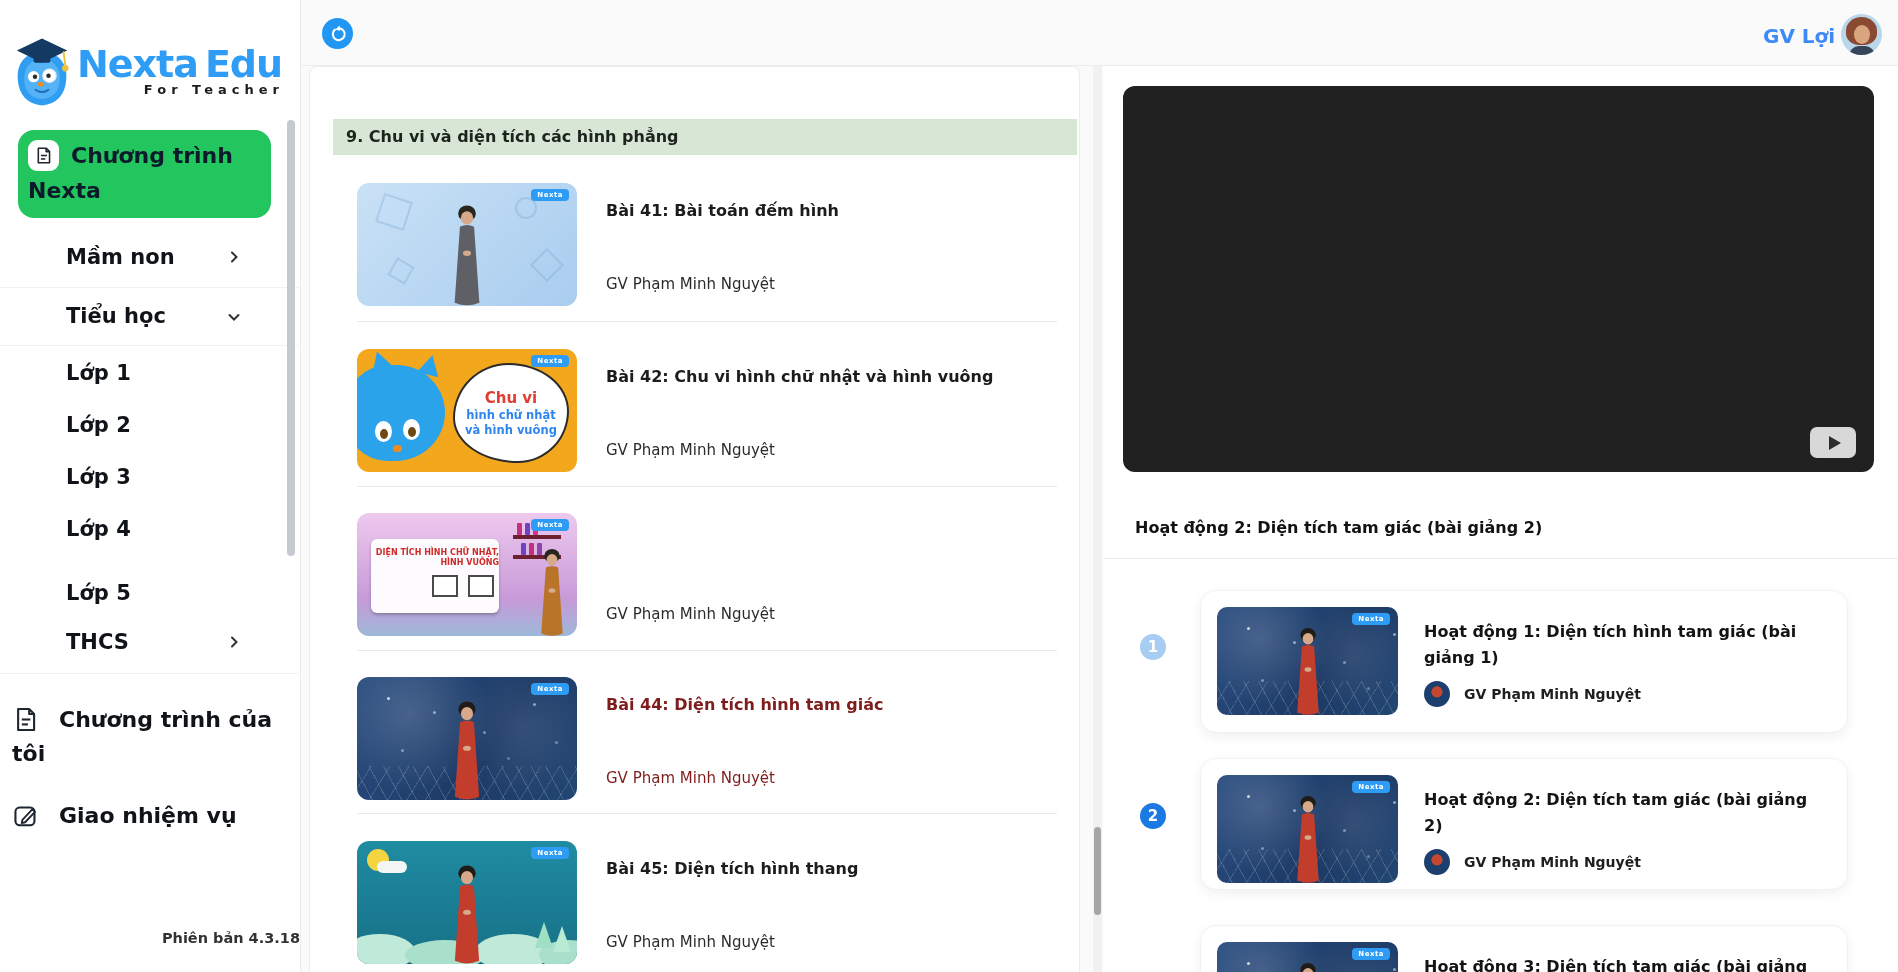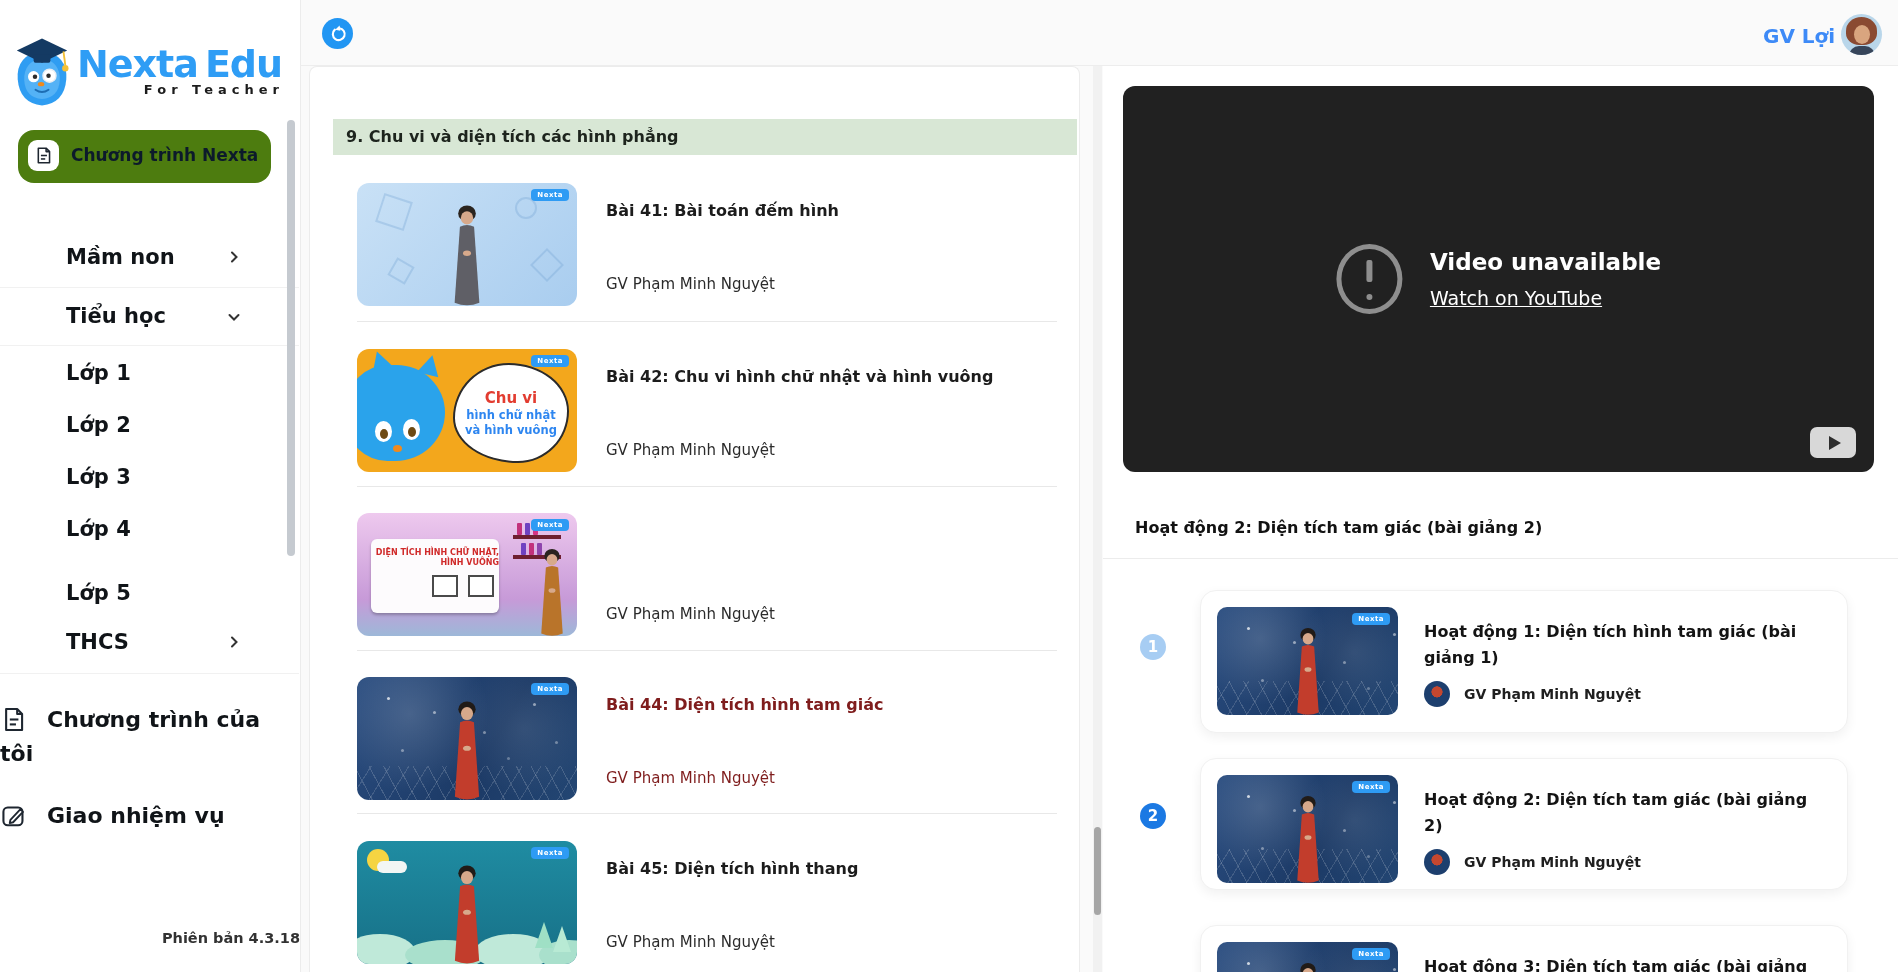--- a/index.html
+++ b/index.html
@@ -5,28 +5,28 @@
   html,body{margin:0;padding:0;background:#e8e8e8;}
   .screen{position:relative;width:1898px;height:972px;overflow:hidden;background:#fafafa;
           font-family:"DejaVu Sans","Liberation Sans",sans-serif;color:#181818;}
 
   
   .sidebar{position:absolute;left:0;top:0;width:300px;height:972px;background:#fff;border-right:1px solid #ececec;}
   .logo-mascot{position:absolute;left:8px;top:30px;width:68px;height:84px;}
   .logo-word{position:absolute;left:77px;top:42px;font-size:38px;font-weight:800;color:#2f9df5;letter-spacing:-1px;white-space:nowrap;}
   .logo-word .w2{margin-left:7px;}
   .logo-tag{position:absolute;left:0;top:82px;width:284px;text-align:right;font-size:13px;font-weight:700;letter-spacing:5px;color:#1c1c1c;}
-  .active-item{position:absolute;left:18px;top:130px;width:253px;background:#4d7c0f;border-radius:16px;
-               padding:8px 10px 10px 10px;box-sizing:border-box;font-size:17px;font-weight:700;color:#0c1a2b;line-height:35px;cursor:pointer;}
+  .active-item{position:absolute;left:18px;top:130px;width:253px;background:#22c55e;border-radius:16px;
+               padding:8px 10px 10px 10px;box-sizing:border-box;font-size:22px;font-weight:700;color:#0c1a2b;line-height:35px;cursor:pointer;}
   .icon-chip{float:left;width:31px;height:31px;background:#fff;border-radius:9px;margin:2px 12px 2px 0;
              display:flex;align-items:center;justify-content:center;}
   .sb-item{position:absolute;left:66px;font-size:21px;font-weight:700;color:#101418;cursor:pointer;white-space:nowrap;}
   .sb-chev{position:absolute;left:226px;width:16px;height:16px;}
   .sb-div{position:absolute;left:0;width:299px;height:1px;background:#f1f1f1;}
-  .sb-wrapitem{position:absolute;left:0;width:286px;padding-left:0;box-sizing:border-box;
+  .sb-wrapitem{position:absolute;left:0;width:286px;padding-left:12px;box-sizing:border-box;
                font-size:22px;font-weight:700;color:#101418;line-height:34px;cursor:pointer;}
   .sb-wrapitem .sb-ic{float:left;width:27px;height:27px;margin:3px 20px 0 0;}
   .version{position:absolute;left:0;top:930px;width:300px;text-align:right;font-size:14.5px;font-weight:700;color:#323232;}
   .sb-thumb{position:absolute;left:287px;top:120px;width:8px;height:436px;background:#c5cad0;border-radius:4px;cursor:pointer;}
 
   
   .topbar-line{position:absolute;left:300px;top:65px;width:1598px;height:1px;background:#ededed;}
   .refresh-btn{position:absolute;left:322px;top:18px;width:31px;height:31px;border-radius:50%;background:#2196f3;
                display:flex;align-items:center;justify-content:center;cursor:pointer;}
   .user-name{position:absolute;left:1763px;top:24px;font-size:20px;font-weight:700;color:#3d8af7;cursor:pointer;white-space:nowrap;}
@@ -351,30 +351,20 @@
       <div class="lteacher">GV Phạm Minh Nguyệt</div>
     </div>
   </section>
 
   <div class="mid-track"></div>
   <div class="mid-thumb"></div>
 
   <section class="right-panel">
 
     <div class="player">
-      <div class="unavail">
-        <div class="excl">
-            <i></i>
-            <b></b>
-          </div>
-        <div>
-          <div class="unv-title">Video unavailable</div>
-          <span class="unv-link">Watch on YouTube</span>
-        </div>
-      </div>
       <div class="yt-btn">
           <i></i>
         </div>
     </div>
 
     <div class="caption">Hoạt động 2: Diện tích tam giác (bài giảng 2)</div>
     <div class="panel-div"></div>
 
     <div class="num-badge" style="top:568px;background:#a7cdf3;">
         <span>1</span>

